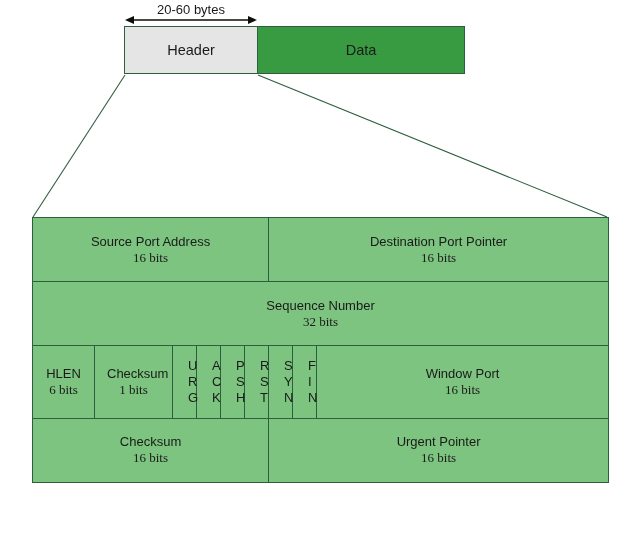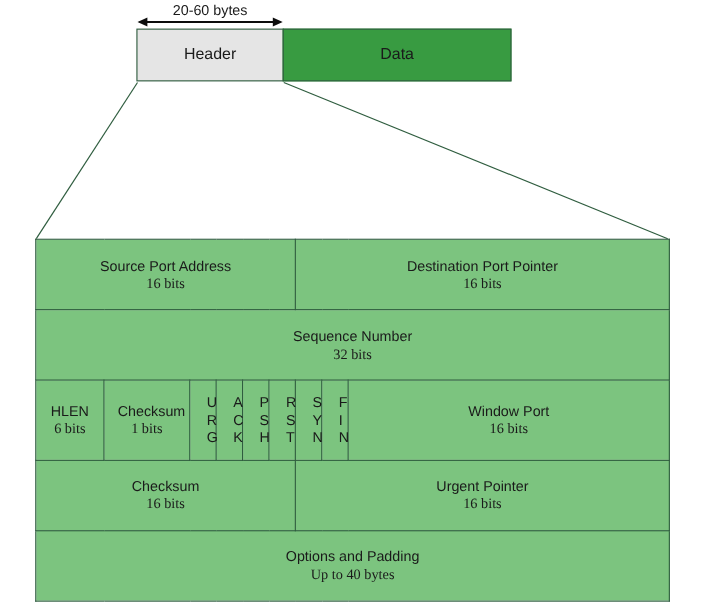--- a/index.html
+++ b/index.html
@@ -234,22 +234,16 @@
         <td colspan="6">
           <span class="field-name">Checksum</span>
           <span class="field-size">16 bits</span>
         </td>
         <td colspan="3">
           <span class="field-name">Urgent Pointer</span>
           <span class="field-size">16 bits</span>
         </td>
       </tr>
 
-      <tr>
-        <td class="options-cell" colspan="9">
-          <span class="field-name">Options and Padding</span>
-          <span class="field-size">Up to 40 bytes</span>
-        </td>
-      </tr>
     </tbody>
   </table>
 
 </div>
 
 </body></html>

